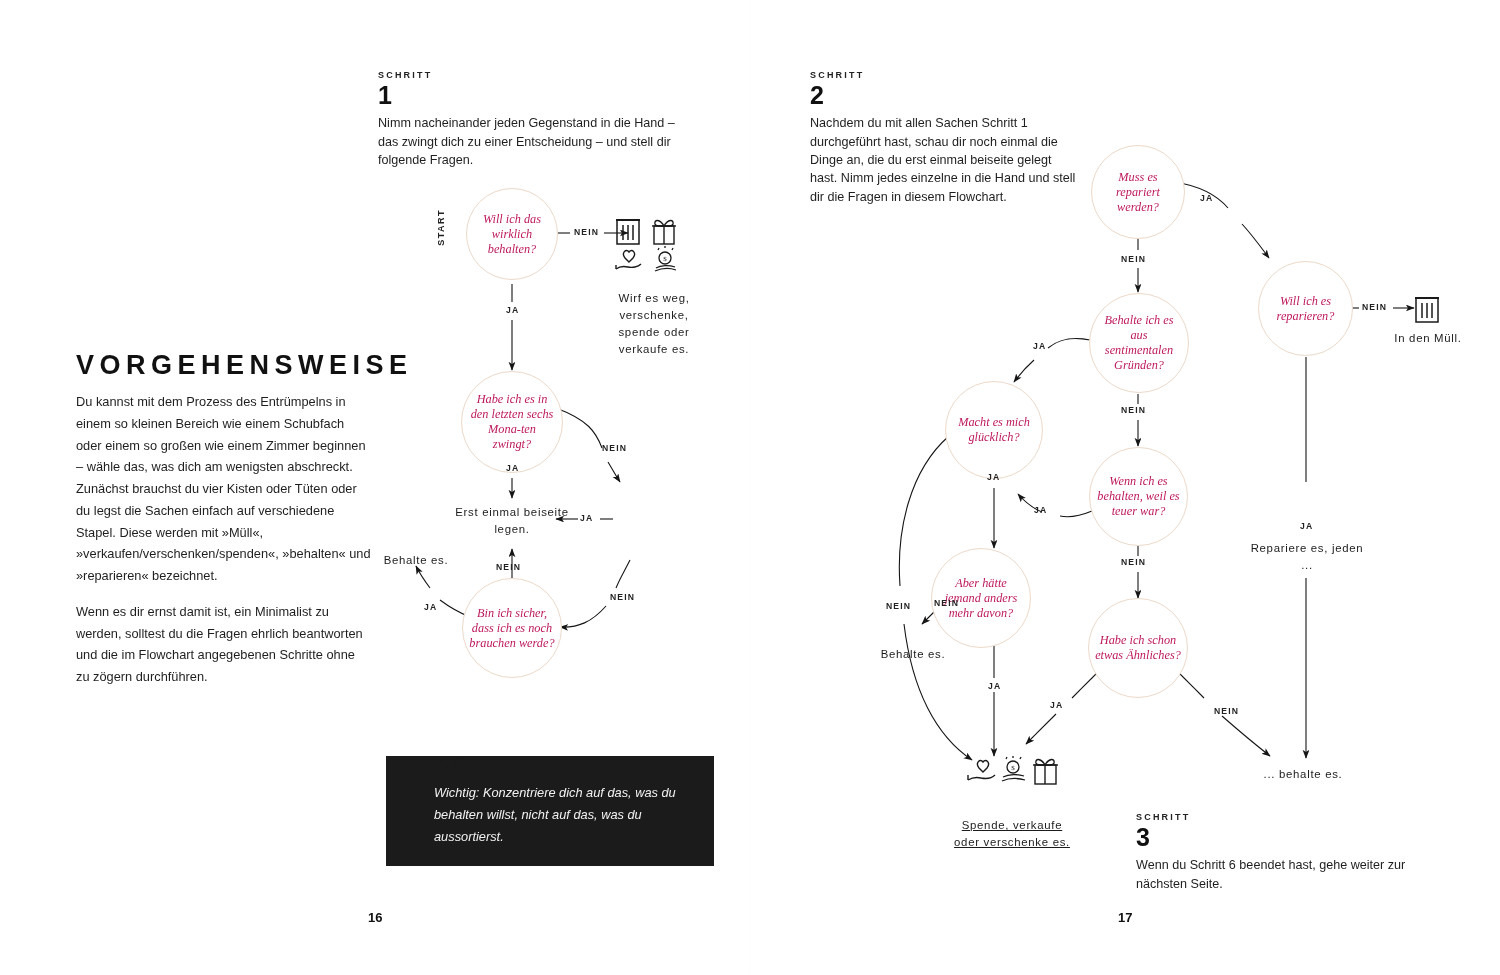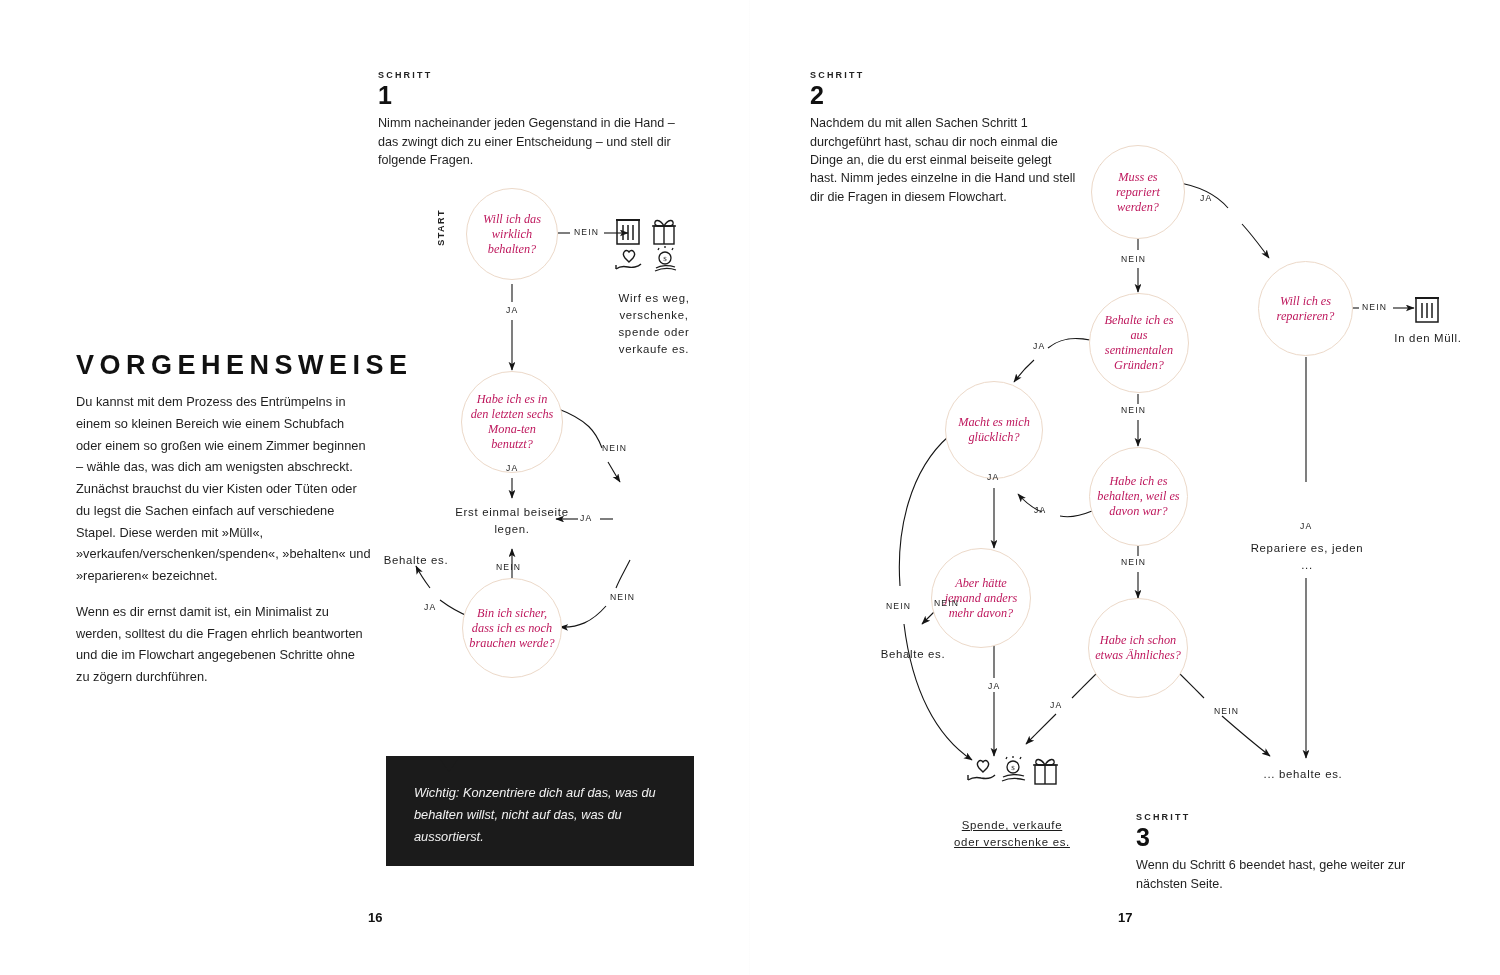--- a/index.html
+++ b/index.html
@@ -22,21 +22,21 @@
   .body-copy p{margin:0 0 14px 0;}
   .pageno{font-size:13px;font-weight:700;color:#111;}
 
   
   .fc{position:absolute;}
   .node{position:absolute;border-radius:50%;background:#ffffff;
         border:1.3px solid #ecd9c9;box-sizing:border-box;
         display:flex;align-items:center;justify-content:center;text-align:center;}
   .node span{font-family:"Liberation Serif",serif;font-style:italic;
              font-size:12.3px;line-height:1.22;color:#be185d;display:block;padding:0 6px;}
-  .edgelabel{position:absolute;font-size:8.6px;letter-spacing:1.1px;font-weight:400;
+  .edgelabel{position:absolute;font-size:8.6px;letter-spacing:1.1px;font-weight:700;
              color:#222;font-family:"Liberation Sans",sans-serif;white-space:nowrap;}
   .termlabel{position:absolute;font-size:11.4px;letter-spacing:.7px;line-height:1.48;
              color:#1c1c1c;text-align:center;font-family:"Liberation Sans",sans-serif;}
   .startlabel{position:absolute;font-size:9px;letter-spacing:1.5px;font-weight:700;color:#222;
               writing-mode:vertical-rl;transform:rotate(180deg);
               font-family:"Liberation Sans",sans-serif;}
   svg.wires{position:absolute;left:0;top:0;overflow:visible;pointer-events:none;}
   .ico{position:absolute;}
 
   
@@ -98,21 +98,21 @@
       <path d="M470,617 C455,611 448,606 440,600" stroke="#151515" stroke-width="1.1" fill="none"></path>
       <path d="M430,588 C424,580 420,574 416,566" stroke="#151515" stroke-width="1.1" fill="none" marker-end="url(#ah1)"></path>
     </svg>
 
     <div class="startlabel" style="left:436px;top:209px;">START</div>
 
     <div class="node" style="left:466px;top:188px;width:92px;height:92px;">
       <span>Will ich das wirklich behalten?</span>
     </div>
     <div class="node" style="left:461px;top:371px;width:102px;height:102px;">
-      <span>Habe ich es in den letzten sechs Mona-ten benutzt?</span>
+      <span>Habe ich es in den letzten sechs Mona-ten zwingt?</span>
     </div>
     <div class="node" style="left:462px;top:578px;width:100px;height:100px;">
       <span>Bin ich sicher, dass ich es noch brauchen werde?</span>
     </div>
 
     <div class="ico" style="left:614px;top:214px;width:80px;height:62px;">
       <svg width="80" height="62" viewBox="0 0 80 62">
         <g fill="none" stroke="#1a1a1a" stroke-width="1.5">
           <rect x="3" y="6" width="22" height="24"></rect>
           <line x1="2" y1="6" x2="26" y2="6" stroke-width="2"></line>
@@ -149,21 +149,21 @@
     <div class="edgelabel" style="left:574px;top:227px;">NEIN</div>
     <div class="edgelabel" style="left:506px;top:305px;">JA</div>
     <div class="edgelabel" style="left:602px;top:443px;">NEIN</div>
     <div class="edgelabel" style="left:506px;top:463px;">JA</div>
     <div class="edgelabel" style="left:580px;top:513px;">JA</div>
     <div class="edgelabel" style="left:610px;top:592px;">NEIN</div>
     <div class="edgelabel" style="left:496px;top:562px;">NEIN</div>
     <div class="edgelabel" style="left:424px;top:602px;">JA</div>
   </div>
 
-  <div class="callout" style="left:386px;top:756px;width:308px;height:110px;">
+  <div class="callout" style="left:386px;top:756px;width:308px;height:110px;padding-left:20px;">
     <div class="beak"></div>
     <div class="txt">Wichtig: Konzentriere dich auf das, was du behalten willst, nicht auf das, was du aussortierst.</div>
   </div>
 
   <div class="pageno" style="position:absolute;left:368px;top:910px;">16</div>
 </div>
 
 <div class="gutter"></div>
 
 <div class="page page-right">
@@ -235,21 +235,21 @@
     <div class="node" style="left:508px;top:261px;width:95px;height:95px;">
       <span>Will ich es reparieren?</span>
     </div>
     <div class="node" style="left:339px;top:293px;width:100px;height:100px;">
       <span>Behalte ich es aus sentimentalen Gründen?</span>
     </div>
     <div class="node" style="left:195px;top:381px;width:98px;height:98px;">
       <span>Macht es mich glücklich?</span>
     </div>
     <div class="node" style="left:339px;top:447px;width:99px;height:99px;">
-      <span>Habe ich es behalten, weil es davon war?</span>
+      <span>Wenn ich es behalten, weil es teuer war?</span>
     </div>
     <div class="node" style="left:181px;top:548px;width:100px;height:100px;">
       <span>Aber hätte jemand anders mehr davon?</span>
     </div>
     <div class="node" style="left:338px;top:598px;width:100px;height:100px;">
       <span>Habe ich schon etwas Ähnliches?</span>
     </div>
 
     <div class="ico" style="left:662px;top:292px;width:32px;height:34px;">
       <svg width="32" height="34" viewBox="0 0 32 34">

